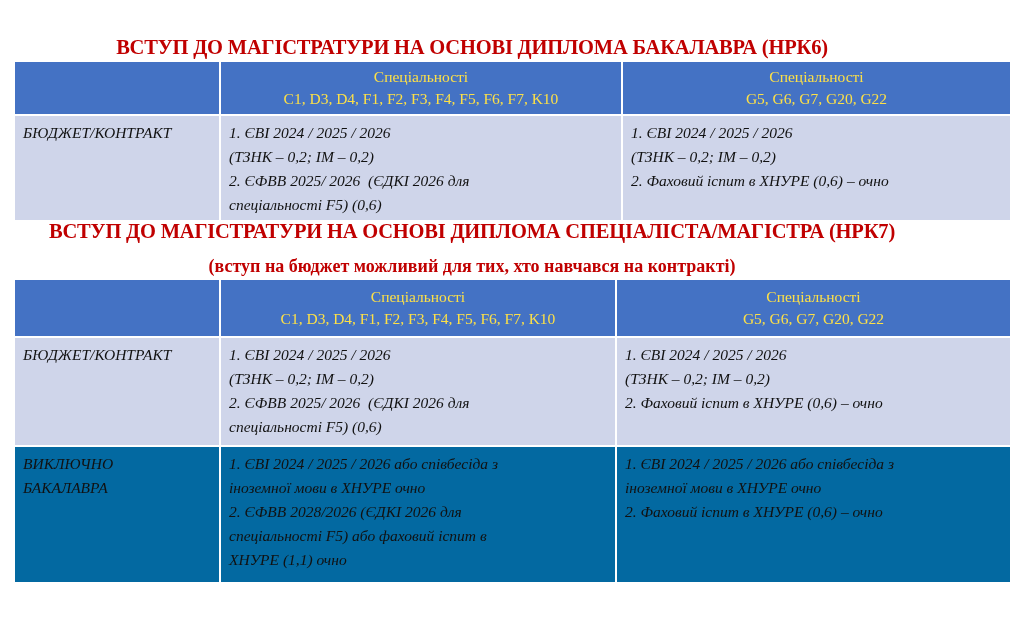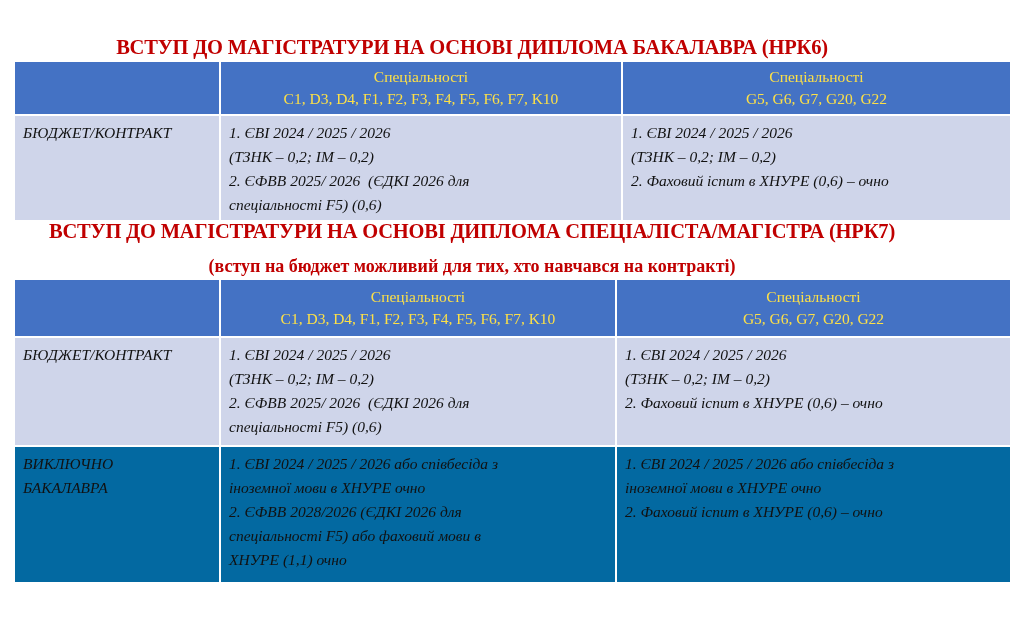--- a/index.html
+++ b/index.html
@@ -105,21 +105,21 @@
   </tr>
   <tr class="row-b">
     <td style="height:127px">
       <span class="line">ВИКЛЮЧНО</span>
       <span class="line">БАКАЛАВРА</span>
     </td>
     <td>
       <span class="line">1. ЄВІ 2024 / 2025 / 2026 або співбесіда з</span>
       <span class="line">іноземної мови в ХНУРЕ очно</span>
       <span class="line">2. ЄФВВ 2028/2026 (ЄДКІ 2026 для</span>
-      <span class="line">спеціальності F5) або фаховий мови в</span>
+      <span class="line">спеціальності F5) або фаховий іспит в</span>
       <span class="line">ХНУРЕ (1,1) очно</span>
     </td>
     <td>
       <span class="line">1. ЄВІ 2024 / 2025 / 2026 або співбесіда з</span>
       <span class="line">іноземної мови в ХНУРЕ очно</span>
       <span class="line">2. Фаховий іспит в ХНУРЕ (0,6) – очно</span>
     </td>
   </tr>
 </tbody>
   </table>

